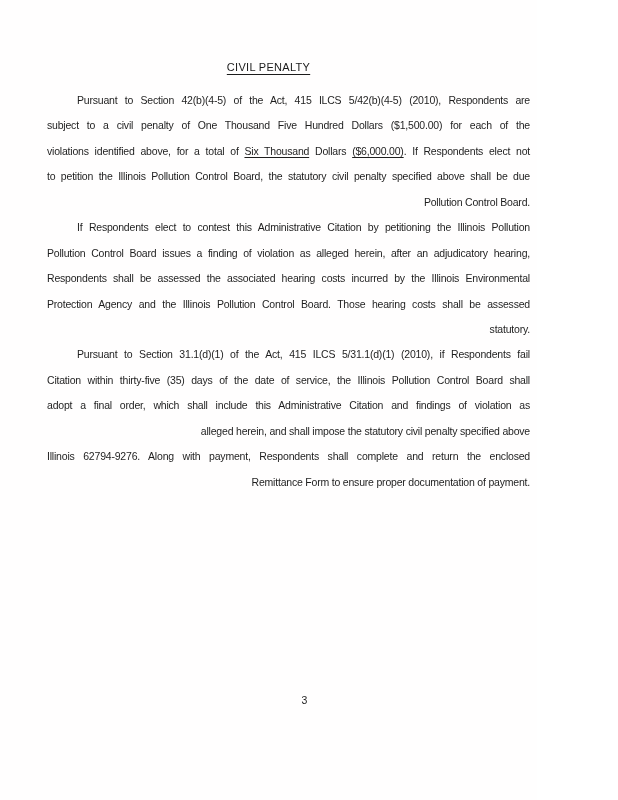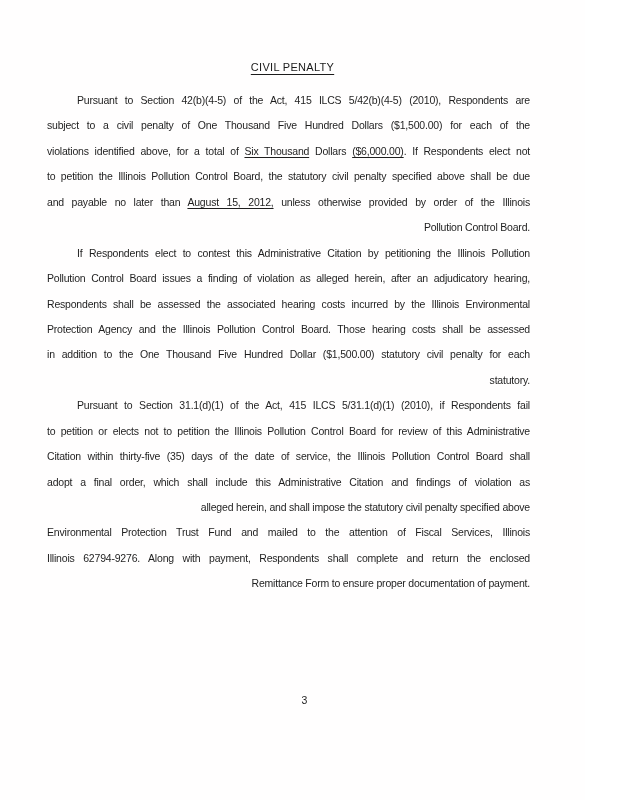--- a/index.html
+++ b/index.html
@@ -8,21 +8,20 @@
     background: #ffffff;
   }
   .page {
     position: relative;
     width: 537px;
     height: 800px;
     background: #fffefe;
     overflow: hidden;
     font-family: "Liberation Sans", "DejaVu Sans", sans-serif;
     color: #1e1e1e;
-    padding-left: 48px;
   }
   .doc-title {
     position: absolute;
     top: 61px;
     left: 0;
     width: 100%;
     text-align: center;
     font-size: 11px;
     letter-spacing: 0.3px;
     color: #1b1b1b;
@@ -77,32 +76,28 @@
   <div class="doc-title">
     <span>CIVIL PENALTY</span>
   </div>
 
   <div class="doc-body">
 
   <div class="line first just"><span>Pursuant to Section 42(b)(4-5) of the Act, 415 ILCS 5/42(b)(4-5) (2010), Respondents are</span></div>
       <div class="line just"><span>subject to a civil penalty of One Thousand Five Hundred Dollars ($1,500.00) for each of the</span></div>
       <div class="line just"><span>violations identified above, for a total of </span><span class="u">Six Thousand</span><span> Dollars </span><span class="u">($6,000.00)</span><span>. If Respondents elect not</span></div>
       <div class="line just"><span>to petition the Illinois Pollution Control Board, the statutory civil penalty specified above shall be due</span></div>
-      <div class="line just"><span>and payable no later than </span><span class="u">August 15, 2012,</span><span> unless otherwise provided by order of the Illinois</span></div>
       <div class="line"><span>Pollution Control Board.</span></div>
       <div class="line first just"><span>If Respondents elect to contest this Administrative Citation by petitioning the Illinois Pollution</span></div>
       <div class="line just"><span>Pollution Control Board issues a finding of violation as alleged herein, after an adjudicatory hearing,</span></div>
       <div class="line just"><span>Respondents shall be assessed the associated hearing costs incurred by the Illinois Environmental</span></div>
       <div class="line just"><span>Protection Agency and the Illinois Pollution Control Board.  Those hearing costs shall be assessed</span></div>
-      <div class="line just"><span>in addition to the One Thousand Five Hundred Dollar ($1,500.00) statutory civil penalty for each</span></div>
       <div class="line"><span>statutory.</span></div>
       <div class="line first just"><span>Pursuant to Section 31.1(d)(1) of the Act, 415 ILCS 5/31.1(d)(1) (2010), if Respondents fail</span></div>
-      <div class="line just"><span>to petition or elects not to petition the Illinois Pollution Control Board for review of this Administrative</span></div>
       <div class="line just"><span>Citation within thirty-five (35) days of the date of service, the Illinois Pollution Control Board shall</span></div>
       <div class="line just"><span>adopt a final order, which shall include this Administrative Citation and findings of violation as</span></div>
       <div class="line"><span>alleged herein, and shall impose the statutory civil penalty specified above</span></div>
-      <div class="line just"><span>Environmental Protection Trust Fund and mailed to the attention of Fiscal Services, Illinois</span></div>
       <div class="line just"><span>Illinois 62794-9276.  Along with payment, Respondents shall complete and return the enclosed</span></div>
       <div class="line"><span>Remittance Form to ensure proper documentation of payment.</span></div>
     </div>
 
   <div class="page-number">3</div>
 </div>
 
 </body></html>

